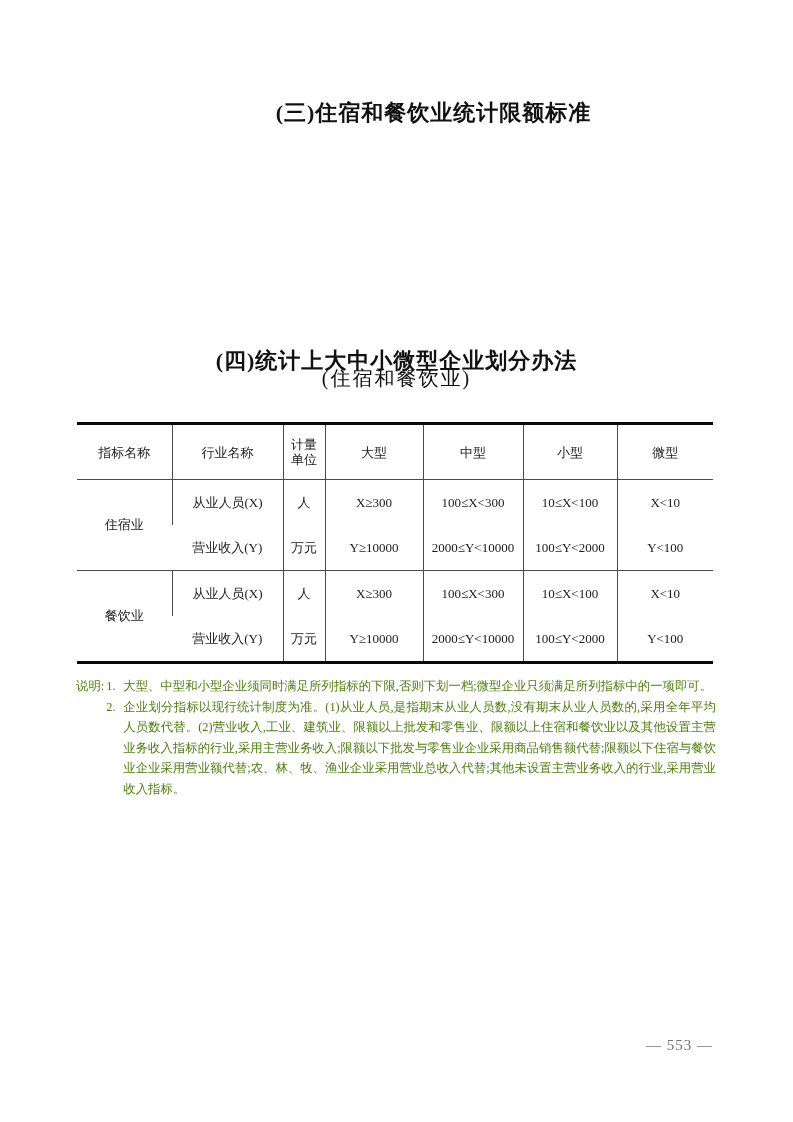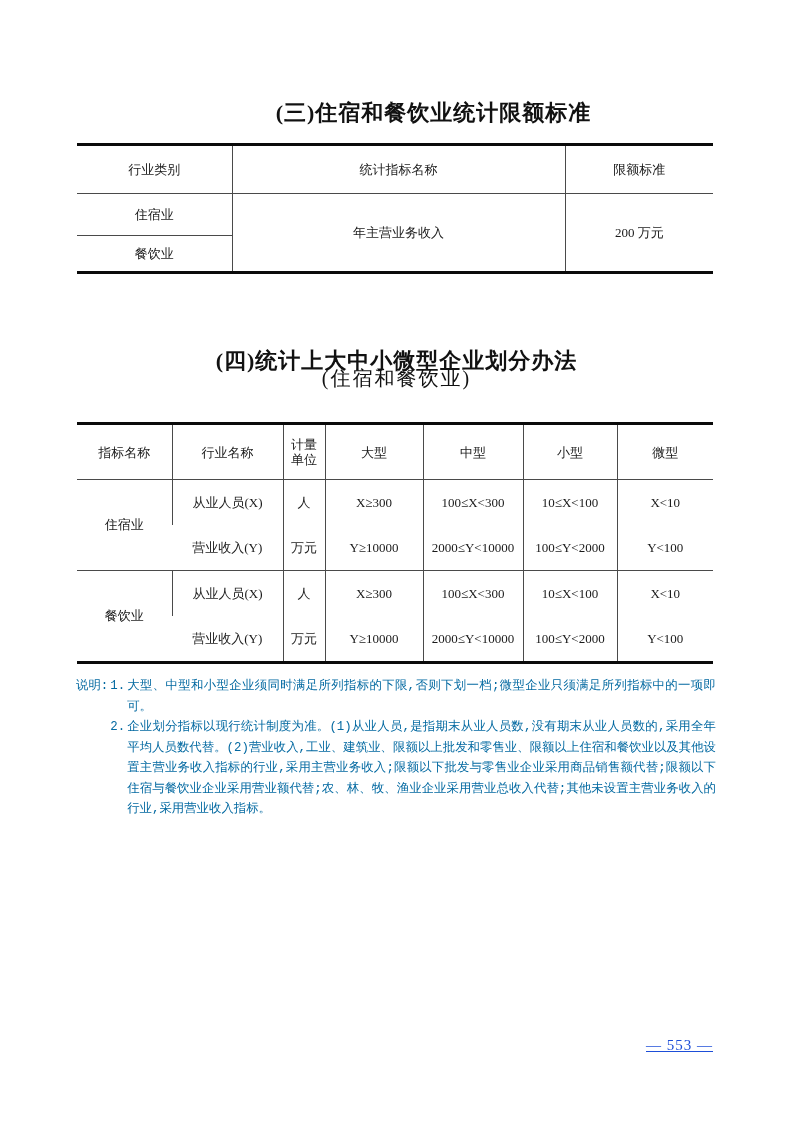--- a/index.html
+++ b/index.html
@@ -36,62 +36,40 @@
   #table1 td.divided { border-bottom:1px solid #4a4a4a; }
   
   #table2 { top:422px; }
   #table2 tr.head-row td { height:54px; line-height:15px; }
   #table2 tr.sub-row td { height:45px; }
   #table2 td.group-end { border-bottom:1px solid #4a4a4a; }
   .two-line span { display:block; }
   
   .notes {
     position:absolute; left:76px; top:676px; width:640px;
-    font-size:12.4px; line-height:20.5px; color:#0369a1;
-    display:flex; align-items:flex-start;font-family:Liberation Mono, monospace;
+    font-size:12.4px; line-height:20.5px; color:#4d7c0f;
+    display:flex; align-items:flex-start;
   }
   .notes-label { flex:0 0 auto; white-space:nowrap; margin-right:2px; }
   .notes-body { flex:1 1 auto; }
   .note-item { display:flex; }
   .note-num { flex:0 0 17px; }
   .note-text { flex:1 1 auto; text-align:justify; }
   .page-number {
     position:absolute; top:1037px; right:80px;
-    font-size:15px; letter-spacing:1px; color:#1d4ed8; white-space:nowrap;text-decoration:underline;
+    font-size:15px; letter-spacing:1px; color:#737373; white-space:nowrap;
   }
 </style>
 </head>
 <body>
 
 <div class="page">
 
   <h1 class="heading" style="top:98px;padding-left:37px;">(三)住宿和餐饮业统计限额标准</h1>
 
-  <table class="doc-table" id="table1">
-    <colgroup>
-      <col style="width:155px">
-        <col style="width:333px">
-        <col style="width:148px">
-    </colgroup>
-    <tbody>
-      <tr class="head-row">
-        <td>行业类别</td>
-        <td>统计指标名称</td>
-        <td>限额标准</td>
-      </tr>
-      <tr class="row-a">
-        <td class="divided">住宿业</td>
-        <td rowspan="2">年主营业务收入</td>
-        <td rowspan="2">200 万元</td>
-      </tr>
-      <tr class="row-b">
-        <td>餐饮业</td>
-      </tr>
-    </tbody>
-  </table>
 
   <h1 class="heading" style="top:346px;">(四)统计上大中小微型企业划分办法</h1>
   <div class="subtitle" style="top:365px;">(住宿和餐饮业)</div>
 
   <table class="doc-table" id="table2">
     <colgroup>
       <col style="width:95px">
         <col style="width:111px">
         <col style="width:42px">
       <col style="width:98px">

